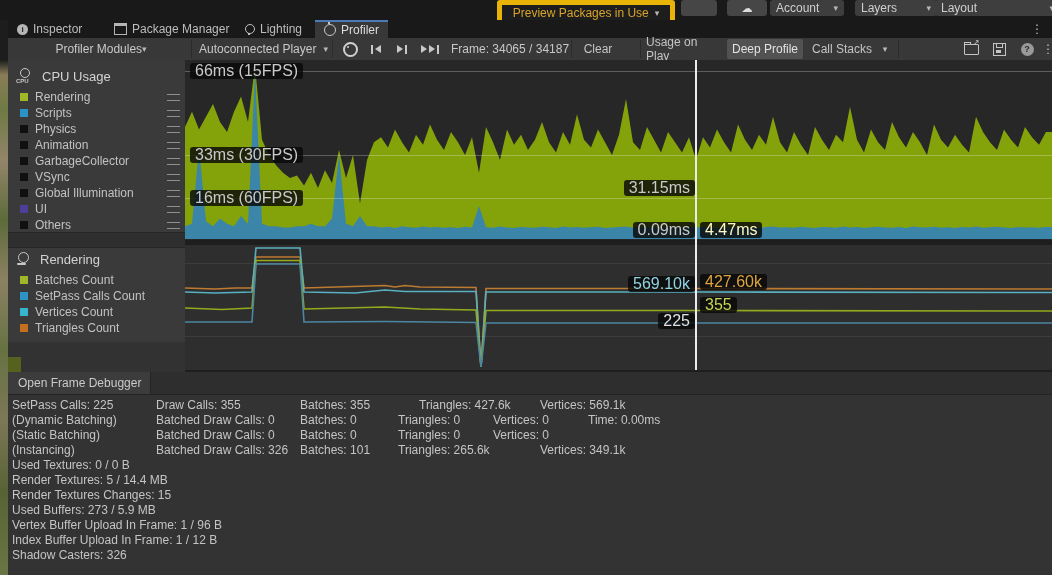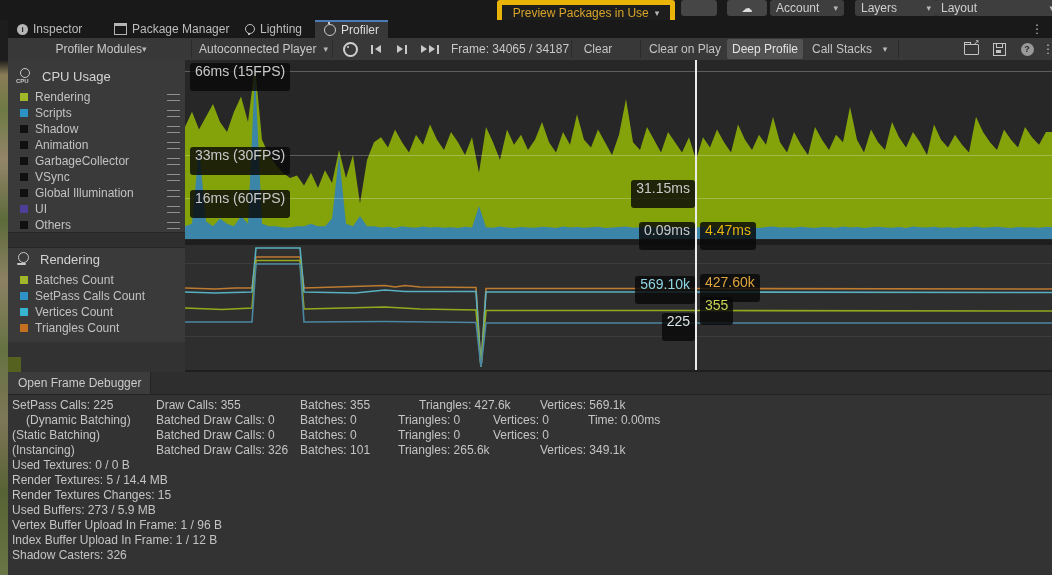--- a/index.html
+++ b/index.html
@@ -69,22 +69,22 @@
   .side-bottom{left:8px;top:342px;width:177px;height:30px;background:#323232;}
   .green-artifact{left:8px;top:357px;width:13px;height:15px;background:#55611f;}
   
   .cpu-chart{left:185px;top:60px;width:867px;height:180px;background:#272727;}
   .chart-gap{left:185px;top:240px;width:867px;height:5px;background:#1e1e1e;}
   .render-chart{left:185px;top:245px;width:867px;height:125px;background:#2e2e2e;}
   .chart-bottom{left:185px;top:370px;width:867px;height:2px;background:#1e1e1e;}
   .gridline{position:absolute;left:0;width:867px;height:1px;background:rgba(255,255,255,0.25);}
   .gridline.faint{background:rgba(255,255,255,0.07);}
   .playhead{width:2px;background:#ebebeb;z-index:5;}
-  .badge{position:absolute;z-index:6;background:rgba(8,8,8,0.82);border-radius:3px;height:28px;
-         line-height:16px;padding:0 5px;font-size:14px;color:#c9c9c9;white-space:nowrap;}
+  .badge{position:absolute;z-index:6;background:rgba(8,8,8,0.82);border-radius:3px;height:16px;
+         line-height:16px;padding:0 5px;font-size:16px;color:#c9c9c9;white-space:nowrap;}
   
   .bottom-panel{left:8px;top:372px;width:1044px;height:203px;background:#333333;}
   .fd-row{left:8px;top:372px;width:1044px;height:22px;background:#2e2e2e;border-bottom:1px solid #242424;}
   .fd-btn{left:8px;top:372px;width:132px;height:22px;background:#3c3c3c;border-right:1px solid #242424;
           display:flex;align-items:center;padding-left:10px;color:#cacaca;}
   .stat{position:absolute;color:#c4c4c4;font-size:12px;line-height:15px;white-space:nowrap;}
 </style>
 </head>
 <body>
 
@@ -157,21 +157,21 @@
     </div>
     <div class="abs tbtn" style="left:408px;width:28px;">
       <span class="tri-r"></span>
         <span class="tri-r"></span>
         <span class="vbar"></span>
     </div>
     <div class="abs tbtxt" style="left:443px;">Frame: 34065 / 34187</div>
     <div class="abs vsep" style="left:563px;"></div>
     <div class="abs tbtn" style="left:568px;width:44px;">Clear</div>
     <div class="abs vsep" style="left:632px;"></div>
-    <div class="abs tbtn" style="left:638px;width:78px;">Clear on Play</div>
+    <div class="abs tbtn" style="left:638px;width:78px;">Usage on Play</div>
     <div class="abs tbtn pressed" style="left:719px;top:1px;width:76px;height:20px;">Deep Profile</div>
     <div class="abs tbtn" style="left:799px;width:70px;">Call Stacks</div>
     <div class="abs tbtn" style="left:869px;width:16px;">
       <span class="caret">▾</span>
     </div>
     <div class="abs vsep" style="left:890px;"></div>
     <div class="abs tbtn" style="left:950px;width:26px;">
       <span class="folder-icon"></span>
     </div>
     <div class="abs tbtn" style="left:978px;width:26px;">
@@ -199,21 +199,21 @@
           <span class="legend-label">Rendering</span>
           <span class="handle"></span>
         </div>
         <div class="legend-row">
           <span class="swatch" style="background: rgb(44, 147, 196);"></span>
           <span class="legend-label">Scripts</span>
           <span class="handle"></span>
         </div>
         <div class="legend-row">
           <span class="swatch" style="background: rgb(16, 16, 16);"></span>
-          <span class="legend-label">Shadow</span>
+          <span class="legend-label">Physics</span>
           <span class="handle"></span>
         </div>
         <div class="legend-row">
           <span class="swatch" style="background: rgb(16, 16, 16);"></span>
           <span class="legend-label">Animation</span>
           <span class="handle"></span>
         </div>
         <div class="legend-row">
           <span class="swatch" style="background: rgb(16, 16, 16);"></span>
           <span class="legend-label">GarbageCollector</span>
@@ -284,37 +284,37 @@
         <polyline points="0,77 67,77 71,19 115,19 119,77 200,76.5 291,77.5 296,122 301,78 510,78 867,78" fill="none" stroke="#4b87a2" stroke-width="1.6"></polyline>
       </svg></div>
   <div class="abs chart-bottom"></div>
   <div class="abs playhead" id="playhead" style="top: 60px; height: 310px; left: 695px;"></div>
   <div id="badge-layer">
       <div class="badge" style="top: 63.03px; left: 190px;">66ms (15FPS)</div>
       <div class="badge" style="top: 147.015px; left: 190px;">33ms (30FPS)</div>
       <div class="badge" style="top: 190.28px; left: 190px;">16ms (60FPS)</div>
       <div class="badge" style="top: 180px; right: 357px; color: rgb(201, 201, 201);">31.15ms</div>
       <div class="badge" style="top: 222px; right: 357px; color: rgb(201, 201, 201);">0.09ms</div>
-      <div class="badge" style="top: 222px; left: 700px; color: #eab308;">4.47ms</div>
+      <div class="badge" style="top: 222px; left: 700px; color: #fef9c3;">4.47ms</div>
       <div class="badge" style="top: 276px; right: 357px; color: rgb(143, 212, 226);">569.10k</div>
       <div class="badge" style="top: 274px; left: 700px; color: rgb(223, 165, 61);">427.60k</div>
       <div class="badge" style="top: 297px; left: 700px; color: rgb(201, 213, 84);">355</div>
       <div class="badge" style="top: 313px; right: 357px; color: rgb(221, 226, 228);">225</div>
     </div>
 
   <div class="abs bottom-panel"></div>
   <div class="abs fd-row"></div>
   <div class="abs fd-btn">Open Frame Debugger</div>
   <div id="stats-layer">
       <span class="stat" style="left: 12px; top: 398px;">SetPass Calls: 225</span>
       <span class="stat" style="left: 156px; top: 398px;">Draw Calls: 355</span>
       <span class="stat" style="left: 300px; top: 398px;">Batches: 355</span>
       <span class="stat" style="left: 419px; top: 398px;">Triangles: 427.6k</span>
       <span class="stat" style="left: 540px; top: 398px;">Vertices: 569.1k</span>
-      <span class="stat" style="left: 12px; top: 413px; margin-left: 14px;">(Dynamic Batching)</span>
+      <span class="stat" style="left: 12px; top: 413px;">(Dynamic Batching)</span>
       <span class="stat" style="left: 156px; top: 413px;">Batched Draw Calls: 0</span>
       <span class="stat" style="left: 300px; top: 413px;">Batches: 0</span>
       <span class="stat" style="left: 398px; top: 413px;">Triangles: 0</span>
       <span class="stat" style="left: 493px; top: 413px;">Vertices: 0</span>
       <span class="stat" style="left: 588px; top: 413px;">Time: 0.00ms</span>
       <span class="stat" style="left: 12px; top: 428px;">(Static Batching)</span>
       <span class="stat" style="left: 156px; top: 428px;">Batched Draw Calls: 0</span>
       <span class="stat" style="left: 300px; top: 428px;">Batches: 0</span>
       <span class="stat" style="left: 398px; top: 428px;">Triangles: 0</span>
       <span class="stat" style="left: 493px; top: 428px;">Vertices: 0</span>

